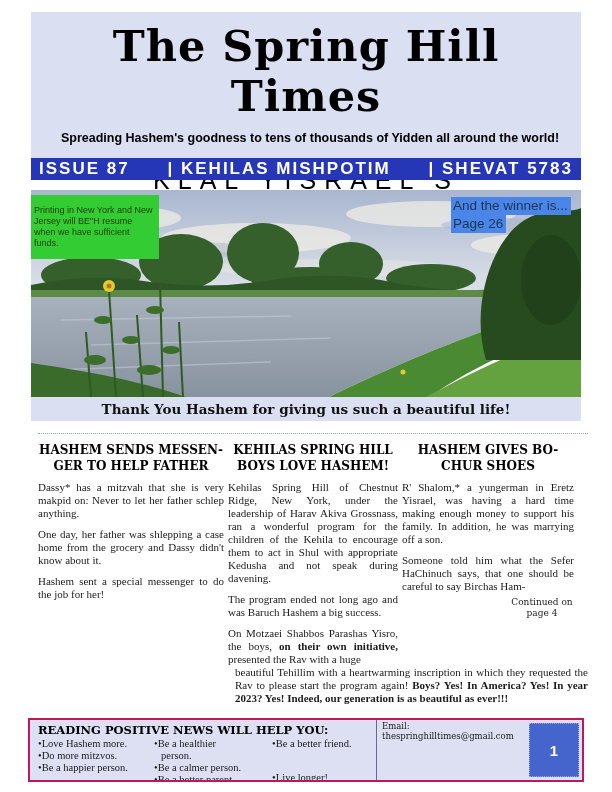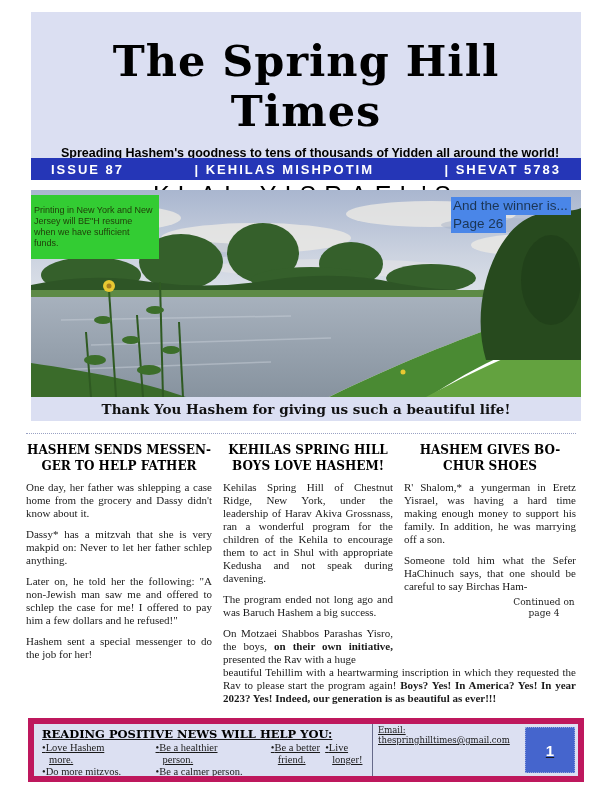--- a/index.html
+++ b/index.html
@@ -3,71 +3,71 @@
 <meta charset="utf-8">
 <style>
   html,body{margin:0;padding:0;background:#ffffff;}
   .page{position:relative;width:612px;height:792px;background:#ffffff;overflow:hidden;
         font-family:"Liberation Serif",serif;color:#1a1a1a;}
 
   
   .header{position:absolute;left:31px;top:12px;width:550px;height:146px;
           background:#dbdff2;text-align:center;}
   .masthead{font-family:"DejaVu Serif",serif;font-weight:700;font-size:43px;
-            letter-spacing:1px;margin-top:24px;color:#000;}
+            letter-spacing:1px;margin-top:9px;color:#000;}
   .tagline{font-family:"Liberation Sans",sans-serif;font-weight:700;font-size:12.5px;
            margin-top:10px;color:#000;margin-left:8px;}
   .subtitle{font-family:"Liberation Sans",sans-serif;font-size:25px;font-weight:400;
             letter-spacing:8px;margin-top:21px;color:#000;}
 
   
   .issue-bar{position:absolute;left:31px;top:158px;width:550px;height:22px;
              background:#2536b7;color:#fff;display:flex;justify-content:space-between;
-             align-items:center;padding:0 20px;box-sizing:border-box;
-             font-family:"Liberation Sans",sans-serif;font-weight:700;font-size:13px;
+             align-items:center;padding:0 8px;box-sizing:border-box;
+             font-family:"Liberation Sans",sans-serif;font-weight:700;font-size:17px;
              letter-spacing:2px;}
 
   
   .photo{position:absolute;left:31px;top:190px;width:550px;height:207px;overflow:hidden;}
   .photo svg{display:block;width:100%;height:100%;}
   .notice{position:absolute;left:0;top:5px;width:122px;background:#33cc33;color:#20400a;
           font-family:"Liberation Sans",sans-serif;font-size:9px;line-height:11px;
           padding:10px 3px;}
   .winner{position:absolute;right:0;top:7px;width:130px;font-family:"Liberation Sans",sans-serif;
           font-size:13.5px;line-height:17px;color:#1b3554;}
   .winner div span{background:#4a86e8;display:inline-block;padding:0 3px 1px 2px;}
 
   
   .caption-bar{position:absolute;left:31px;top:397px;width:550px;height:24px;
                background:#dbdff2;display:flex;align-items:center;justify-content:center;
                font-family:"DejaVu Serif",serif;font-weight:700;font-size:13.5px;color:#111;}
 
   
-  .articles{position:absolute;left:26px;top:433px;width:550px;height:283px;
+  .articles{position:absolute;left:38px;top:433px;width:550px;height:283px;
             border-top:1px dotted #9aa2c4;padding-top:7px;box-sizing:border-box;
-            display:flex;gap:11px;}
+            display:flex;gap:4px;}
   .article{position:relative;}
   .col1{width:186px;} .col2{width:170px;} .col3{width:172px;}
   .article-title{font-family:"DejaVu Serif",serif;font-weight:700;font-size:12px;
                  line-height:15.5px;text-align:center;margin:2px 0 7px 0;color:#000;}
   .article p{font-size:11px;line-height:13px;text-align:justify;margin:0 0 8px 0;}
   .continued{float:right;width:64px;font-family:"DejaVu Serif",serif;font-weight:400;
              font-size:9px;line-height:10.5px;text-align:center;margin-top:-4px;}
   .overflow-block{position:absolute;left:197px;top:232px;width:353px;
                   font-size:11px;line-height:13px;text-align:justify;}
 
   
   .footer{position:absolute;left:28px;top:718px;width:556px;height:64px;
-          background:#dce0f2;border:6px solid #be185d;box-sizing:border-box;display:flex;text-decoration:underline;}
+          background:#dce0f2;border:2px solid #be185d;box-sizing:border-box;display:flex;}
   .footer-left{flex:1;padding:3px 8px 2px 8px;overflow:hidden;}
   .footer-heading{font-family:"DejaVu Serif",serif;font-weight:700;font-size:11.5px;color:#000;}
   .benefits{display:flex;gap:25px;margin-top:1px;}
   .benefit-col{font-size:10.5px;line-height:12px;}
   .bc-a{width:95px;} .bc-b{width:97px;}
-  .bc-c{width:100px;display:flex;flex-direction:row;justify-content:space-between;height:46px;}
+  .bc-c{width:100px;display:flex;flex-direction:column;justify-content:space-between;height:46px;}
   .benefit-item{padding-left:7px;text-indent:-7px;}
   .benefit-item::before{content:"\2022";}
   .footer-right{width:150px;border-left:1px solid #666a8a;padding:2px 5px;
                 font-family:"DejaVu Serif",serif;font-size:8.5px;line-height:9.8px;
                 box-sizing:border-box;}
   .page-box{width:48px;margin:3px;background:#4565cd;border:1px dotted #93a6e0;
             display:flex;align-items:center;justify-content:center;color:#fff;
             font-family:"Liberation Sans",sans-serif;font-weight:700;font-size:15px;}
 </style>
 </head>
@@ -158,23 +158,22 @@
       <div><span>Page 26</span></div>
     </div>
   </div>
 
   <div class="caption-bar">Thank You Hashem for giving us such a beautiful life!</div>
 
   <div class="articles">
 
     <div class="article col1">
       <div class="article-title">HASHEM SENDS MESSEN-GER TO HELP FATHER</div>
+      <p><span>Dassy* has a mitzvah that she is very makpid on: Never to let her father schlep anything.</span></p>
       <p><span>One day, her father was shlepping a case home from the grocery and Dassy didn't know about it.</span></p>
-      <p><span>Dassy* has a mitzvah that she is very makpid on: Never to let her father schlep anything.</span></p>
-      <p><span>Later on, he told her the following: "A non-Jewish man saw me and offered to schlep the case for me! I offered to pay him a few dollars and he refused!"</span></p>
       <p><span>Hashem sent a special messenger to do the job for her!</span></p>
     </div>
 
     <div class="article col2">
       <div class="article-title">KEHILAS SPRING HILL BOYS LOVE HASHEM!</div>
       <p><span>Kehilas Spring Hill of Chestnut Ridge, New York, under the leadership of Harav Akiva Grossnass, ran a wonderful program for the children of the Kehila to encourage them to act in Shul with appropriate Kedusha and not speak during davening.</span></p>
       <p><span>The program ended not long ago and was Baruch Hashem a big success.</span></p>
       <p><span>On Motzaei Shabbos Parashas Yisro, the boys, </span><b>on their own initiative,</b><span> presented the Rav with a huge</span></p>
     </div>
 

